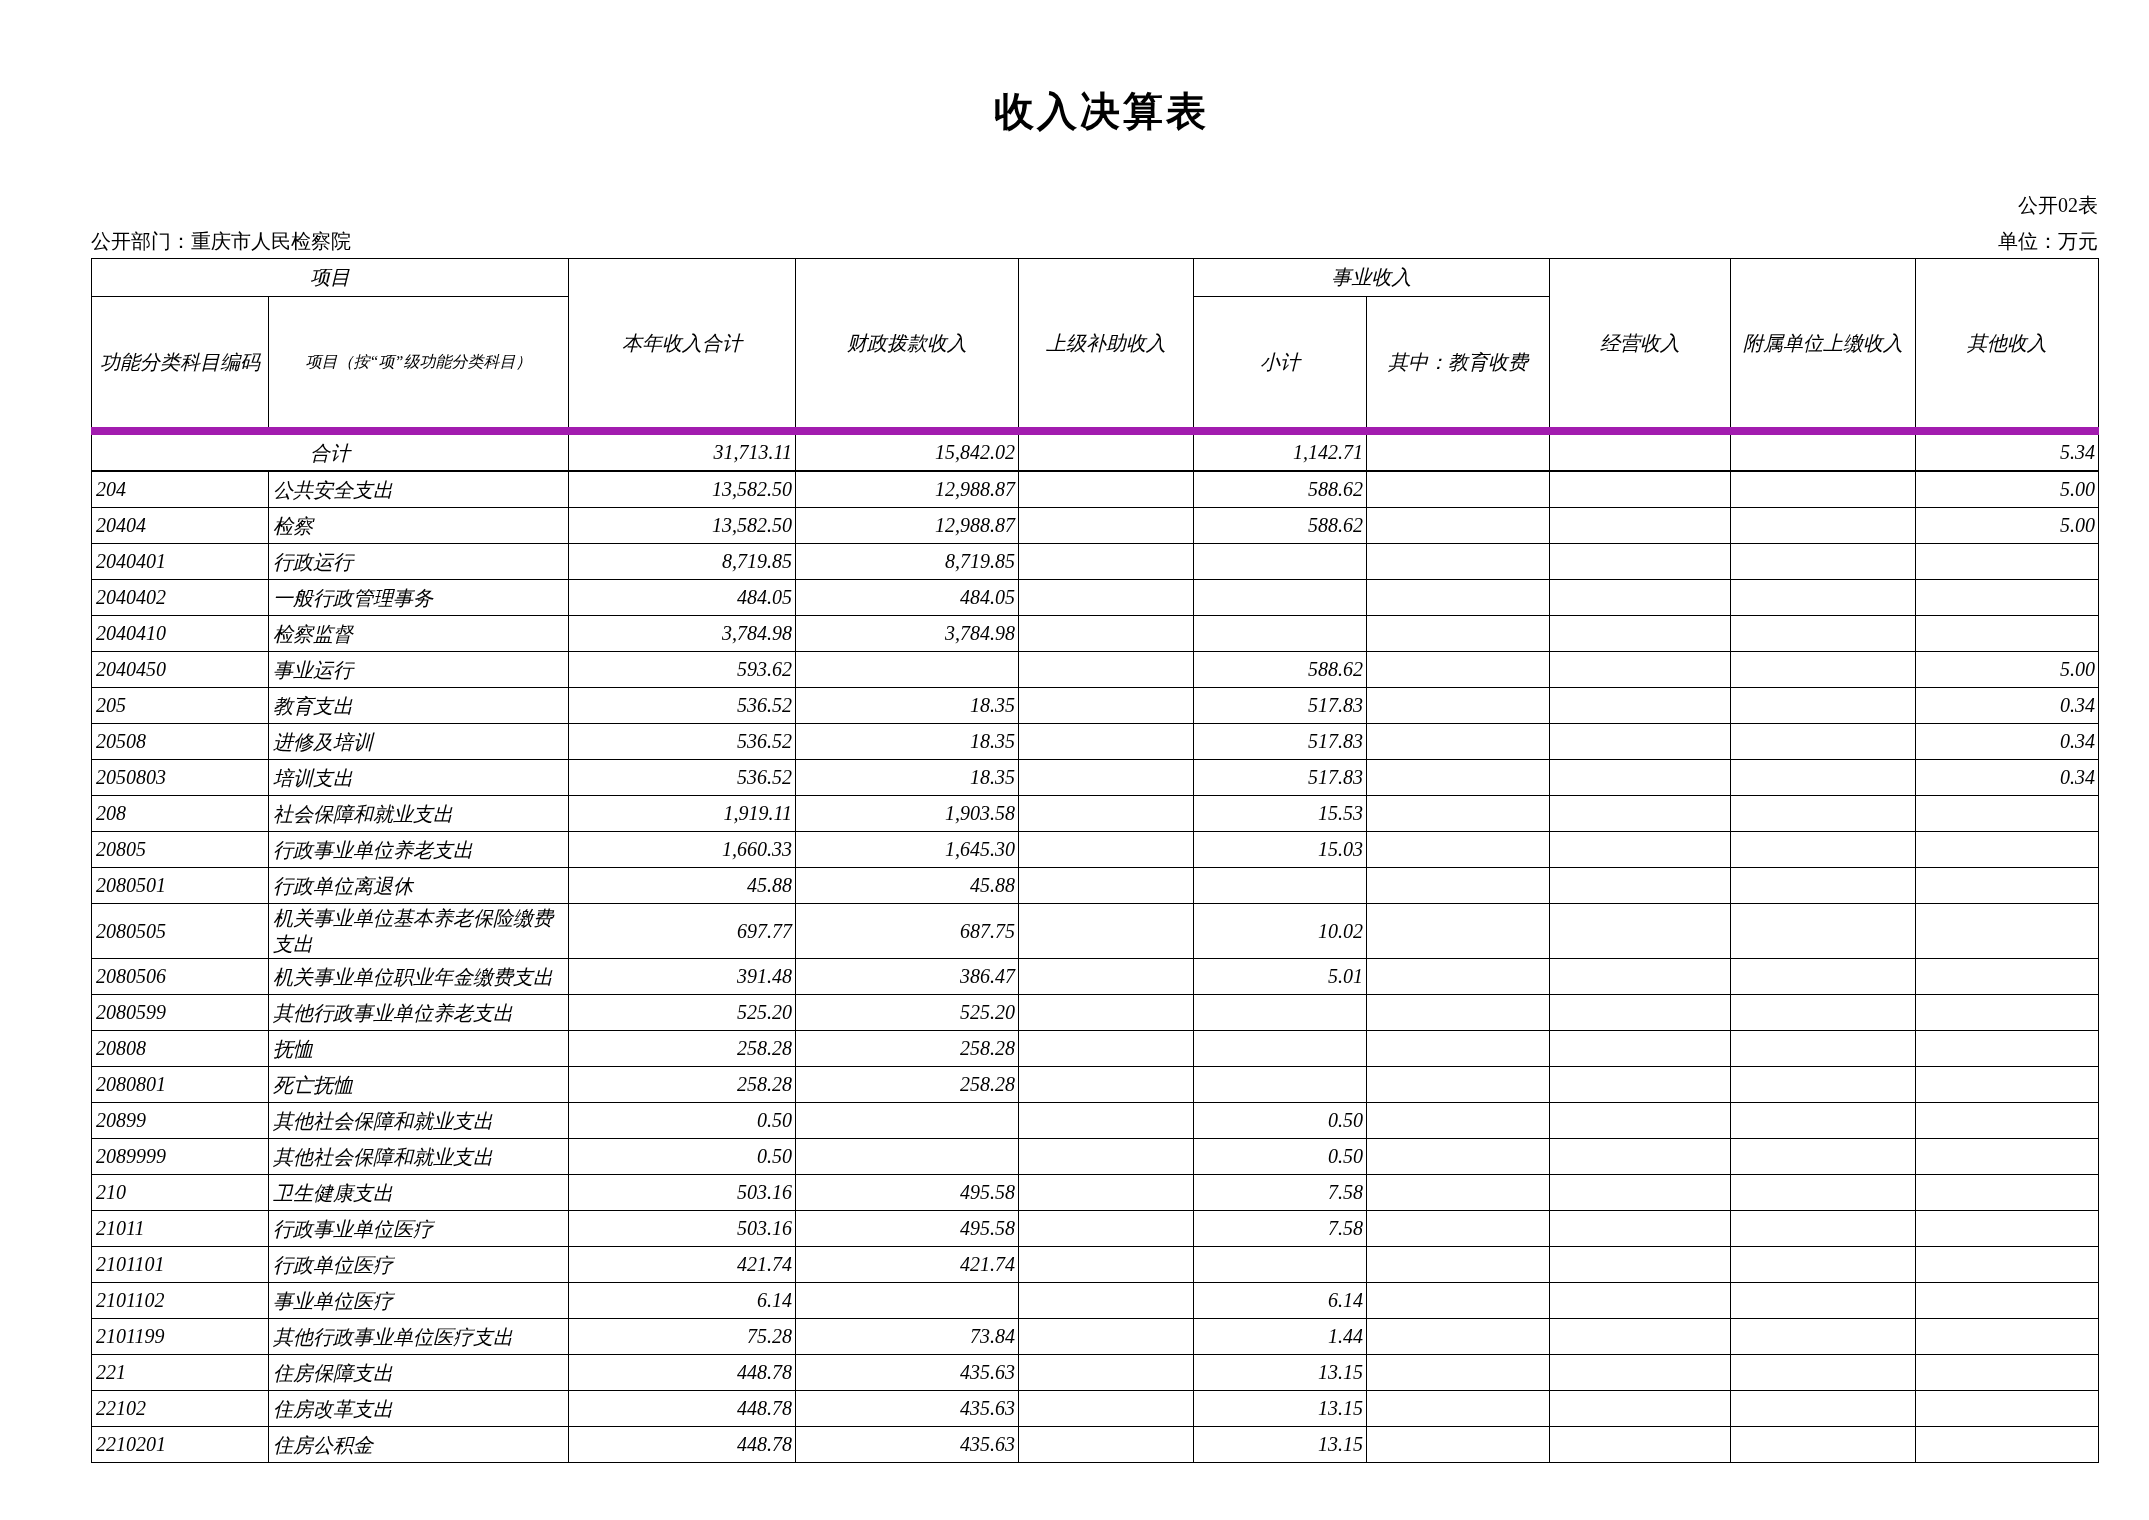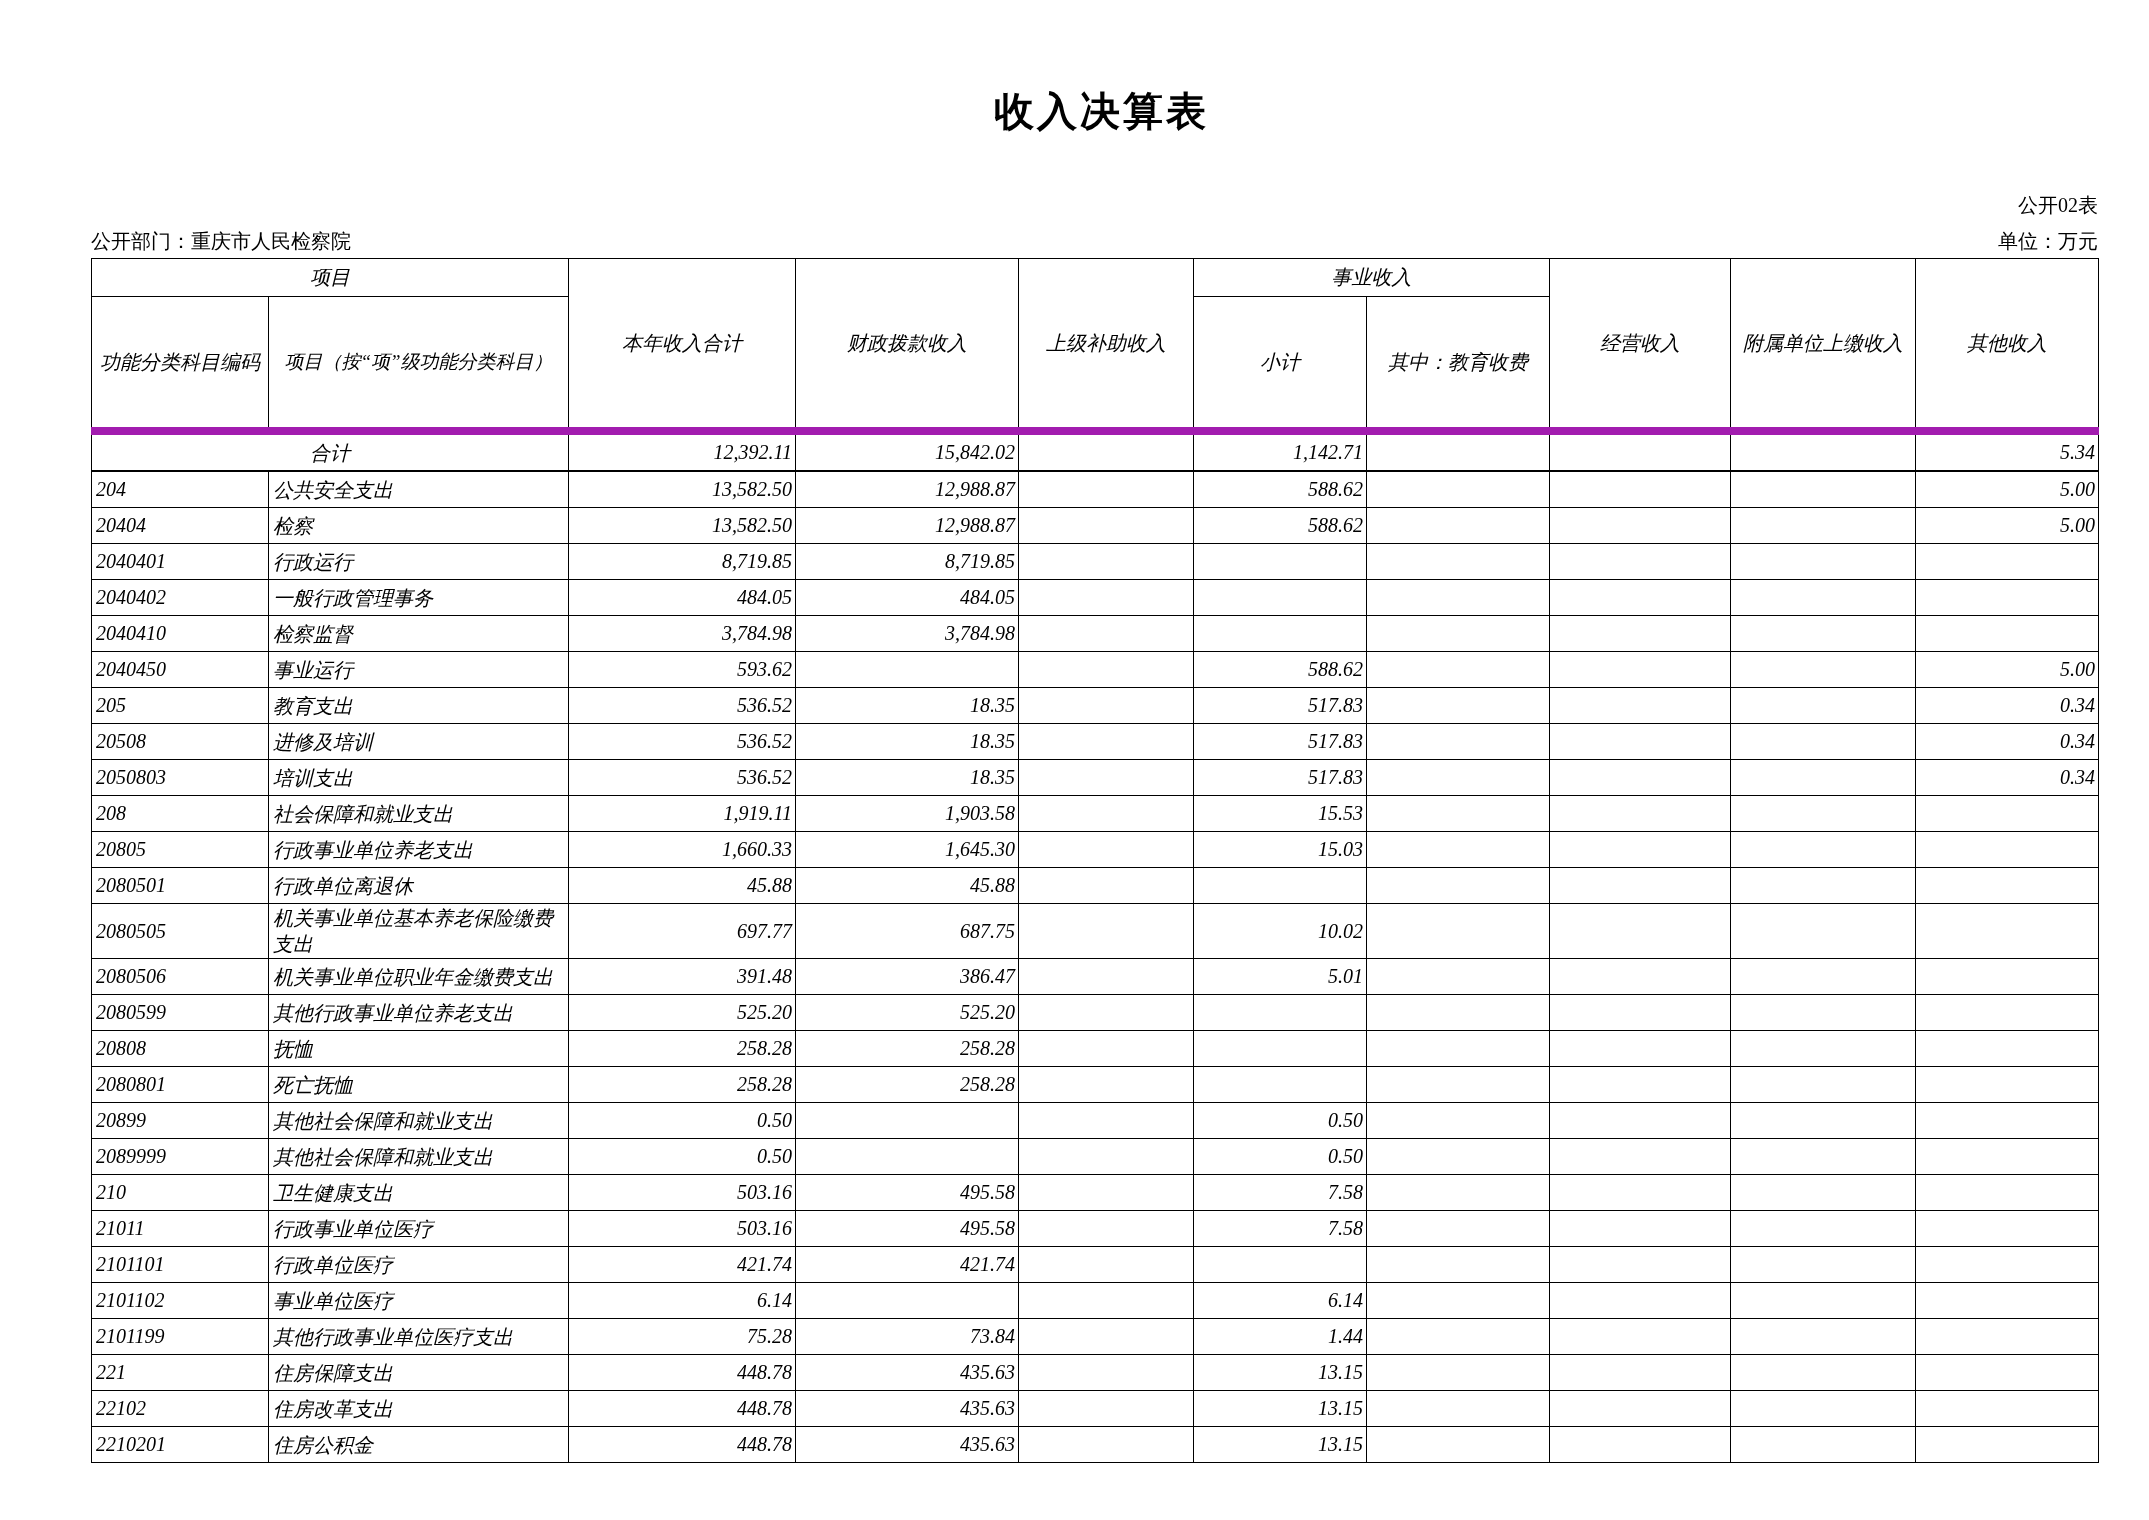--- a/index.html
+++ b/index.html
@@ -33,21 +33,21 @@
     font-style:italic;
   }
   table.income th, table.income td {
     border:1px solid #000;
     font-weight:normal;
     overflow:hidden;
   }
   thead th { font-size:20px; text-align:center; vertical-align:middle; padding:0 2px; }
   thead tr.h-row1 th { height:37px; }
   thead tr.h-row2 th { height:130px; }
-  th.h-name { font-size:19px; }
+  th.h-name { font-size:16px; }
 
   tbody td { font-size:20px; height:33px; padding:1px 4px; vertical-align:middle; }
   tbody tr:first-child td { border-top:8px solid #a21caf; }
   tr.row-total td { border-bottom:2px solid #000; }
   td.cell-code { text-align:left; }
   td.cell-name { text-align:left; line-height:26px; }
   td.merged { text-align:center; }
   td.cell-num { text-align:right; padding-right:3px; }
 
   .notes {
@@ -102,21 +102,21 @@
       <tr class="h-row2">
         <th>功能分类科目编码</th>
         <th class="h-name">项目（按“项”级功能分类科目）</th>
         <th>小计</th>
         <th>其中：教育收费</th>
       </tr>
     </thead>
     <tbody>
         <tr class="row-total">
           <td class="cell-name merged" colspan="2">合计</td>
-          <td class="cell-num">12,392.11</td>
+          <td class="cell-num">31,713.11</td>
           <td class="cell-num">15,842.02</td>
           <td class="cell-num"></td>
           <td class="cell-num">1,142.71</td>
           <td class="cell-num"></td>
           <td class="cell-num"></td>
           <td class="cell-num"></td>
           <td class="cell-num">5.34</td>
         </tr>
         <tr>
           <td class="cell-code">204</td>

